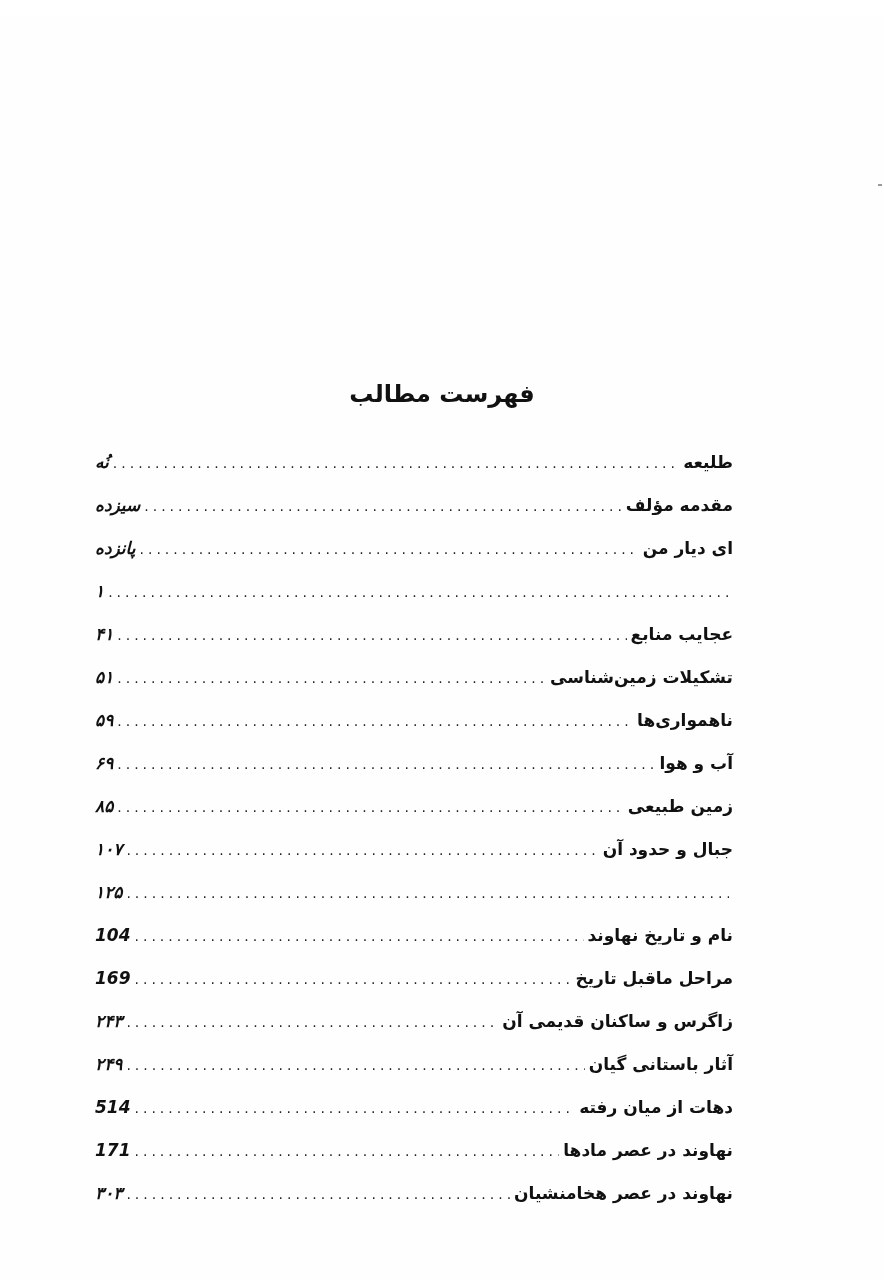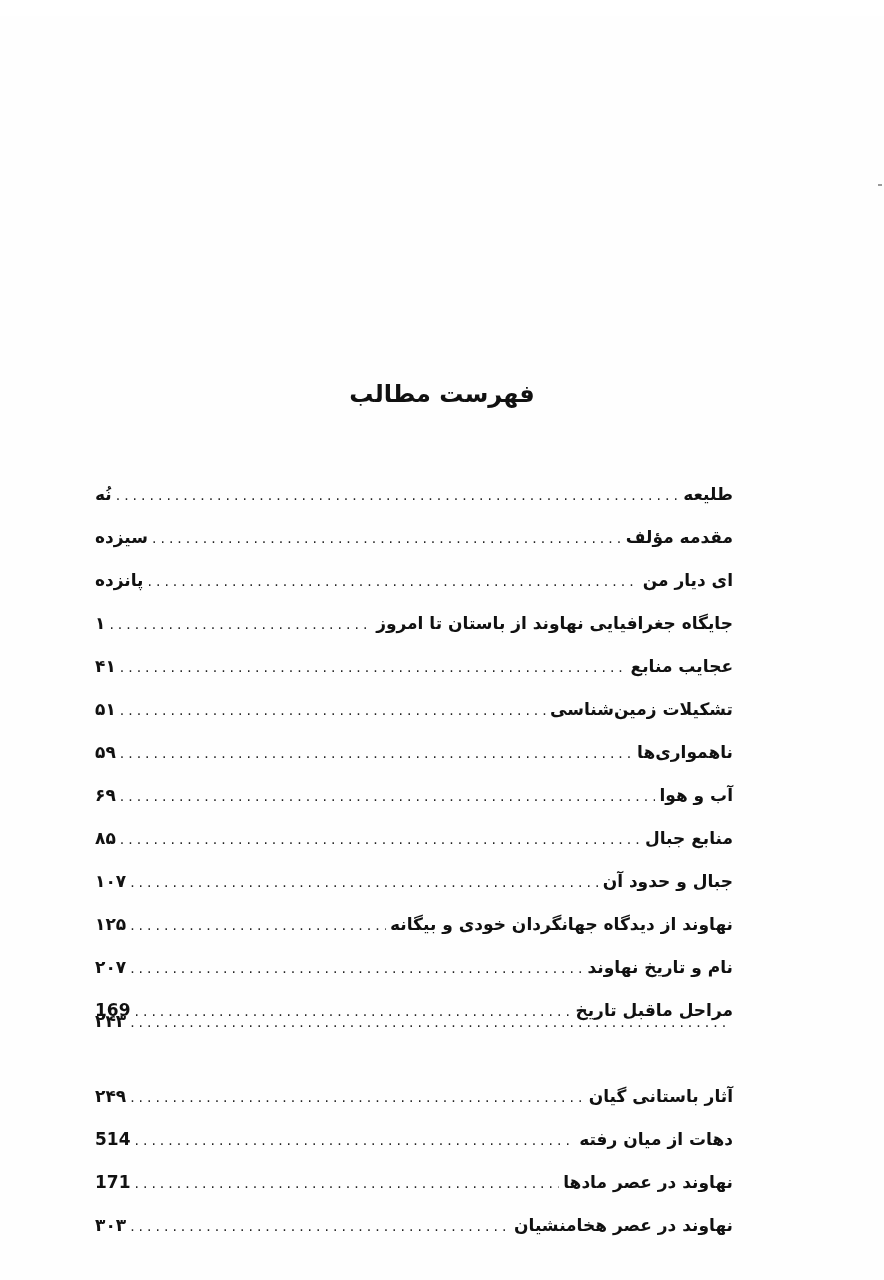--- a/index.html
+++ b/index.html
@@ -51,39 +51,39 @@
       display: flex;
       flex-direction: row;
       align-items: baseline;
       height: 43px;
       font-size: 17px;
       font-weight: bold;
       white-space: nowrap;
     }
     .toc-title {
       flex: 0 0 auto;
-      margin-top: 32px;
     }
     .toc-dots {
       flex: 1 1 auto;
       overflow: hidden;
       margin: 0 4px;
       color: #222;
       letter-spacing: 4px;
       font-weight: normal;
       font-size: 14px;
       direction: ltr;
       text-align: right;
     }
     .toc-dots::before {
       content: "......................................................................................................................................................................";
     }
     .toc-page {
       flex: 0 0 auto;
       direction: rtl;
+      font-style: italic;
     }
   </style>
 </head>
 <body>
 
 <div class="page">
   <div class="edge-mark"></div>
 
   <h1 class="title">فهرست مطالب</h1>
 
@@ -97,21 +97,20 @@
       <span class="toc-title">مقدمه مؤلف</span>
       <span class="toc-dots"></span>
       <span class="toc-page">سیزده</span>
     </div>
     <div class="toc-row">
       <span class="toc-title">ای دیار من</span>
       <span class="toc-dots"></span>
       <span class="toc-page">پانزده</span>
     </div>
     <div class="toc-row">
-      <span class="toc-title">جایگاه جغرافیایی نهاوند از باستان تا امروز</span>
       <span class="toc-dots"></span>
       <span class="toc-page">۱</span>
     </div>
     <div class="toc-row">
       <span class="toc-title">عجایب منابع</span>
       <span class="toc-dots"></span>
       <span class="toc-page">۴۱</span>
     </div>
     <div class="toc-row">
       <span class="toc-title">تشکیلات زمین‌شناسی</span>
@@ -122,45 +121,45 @@
       <span class="toc-title">ناهمواری‌ها</span>
       <span class="toc-dots"></span>
       <span class="toc-page">۵۹</span>
     </div>
     <div class="toc-row">
       <span class="toc-title">آب و هوا</span>
       <span class="toc-dots"></span>
       <span class="toc-page">۶۹</span>
     </div>
     <div class="toc-row">
-      <span class="toc-title">منابع جبال</span>
+      <span class="toc-title">زمین طبیعی</span>
       <span class="toc-dots"></span>
       <span class="toc-page">۸۵</span>
     </div>
     <div class="toc-row">
       <span class="toc-title">جبال و حدود آن</span>
       <span class="toc-dots"></span>
       <span class="toc-page">۱۰۷</span>
     </div>
     <div class="toc-row">
-      <span class="toc-title">نهاوند از دیدگاه جهانگردان خودی و بیگانه</span>
       <span class="toc-dots"></span>
       <span class="toc-page">۱۲۵</span>
     </div>
     <div class="toc-row">
       <span class="toc-title">نام و تاریخ نهاوند</span>
       <span class="toc-dots"></span>
-      <span class="toc-page">۲۰۷</span>
+      <span class="toc-page">104</span>
     </div>
     <div class="toc-row">
       <span class="toc-title">مراحل ماقبل تاریخ</span>
       <span class="toc-dots"></span>
       <span class="toc-page">169</span>
     </div>
     <div class="toc-row">
+      <span class="toc-title">زاگرس و ساکنان قدیمی آن</span>
       <span class="toc-dots"></span>
       <span class="toc-page">۲۴۳</span>
     </div>
     <div class="toc-row">
       <span class="toc-title">آثار باستانی گیان</span>
       <span class="toc-dots"></span>
       <span class="toc-page">۲۴۹</span>
     </div>
     <div class="toc-row">
       <span class="toc-title">دهات از میان رفته</span>

